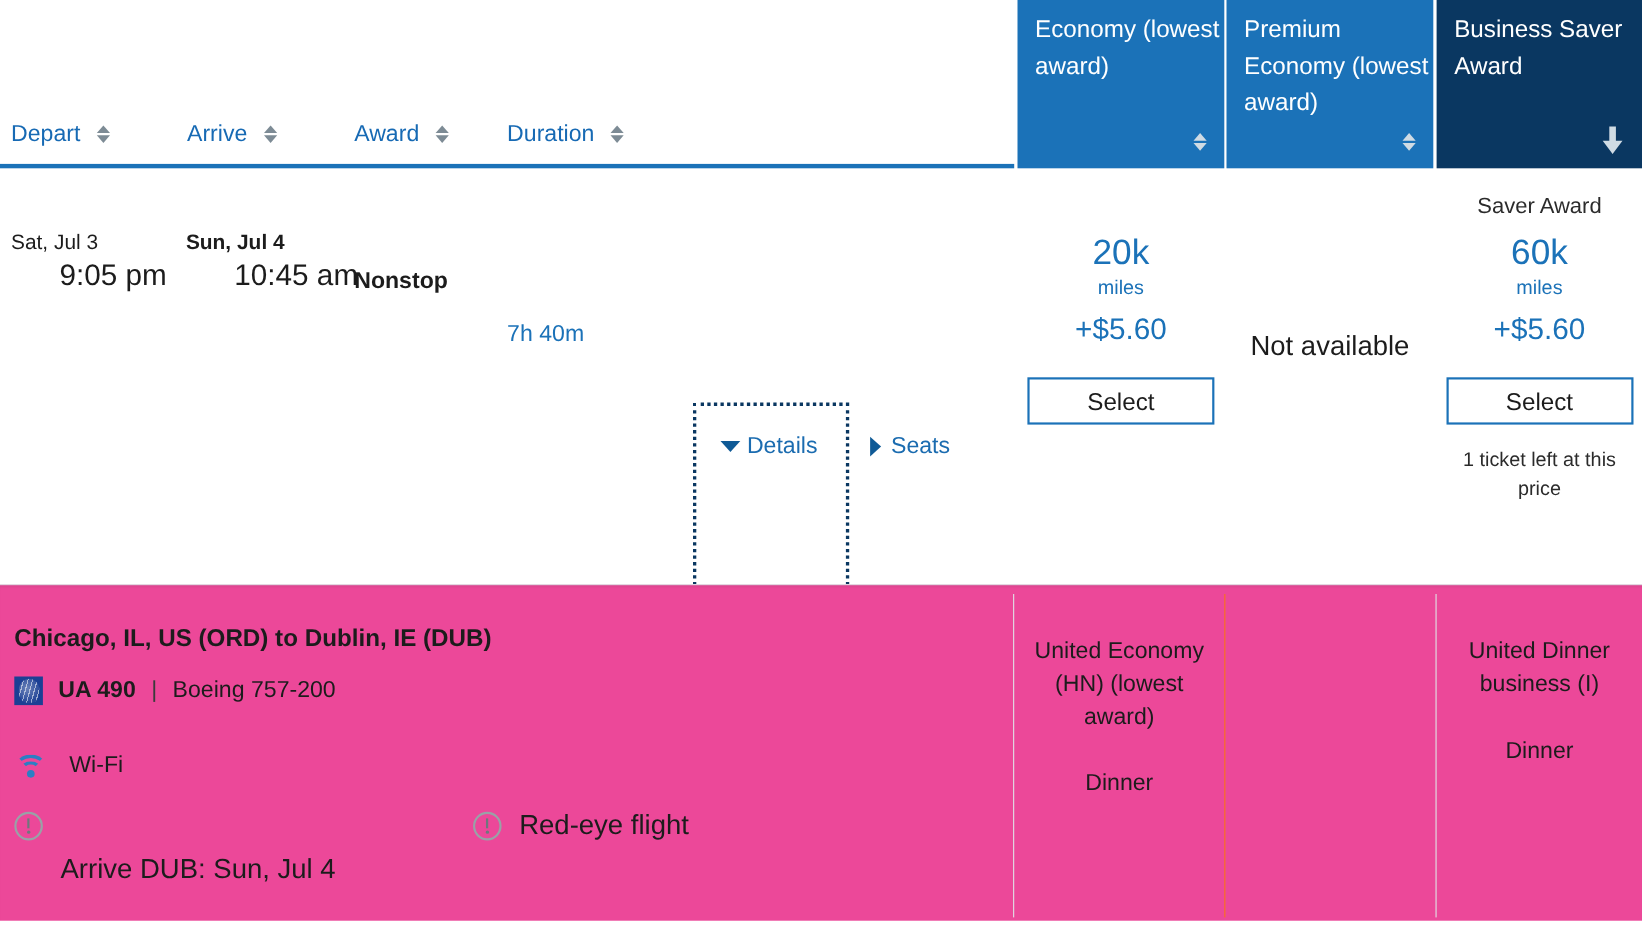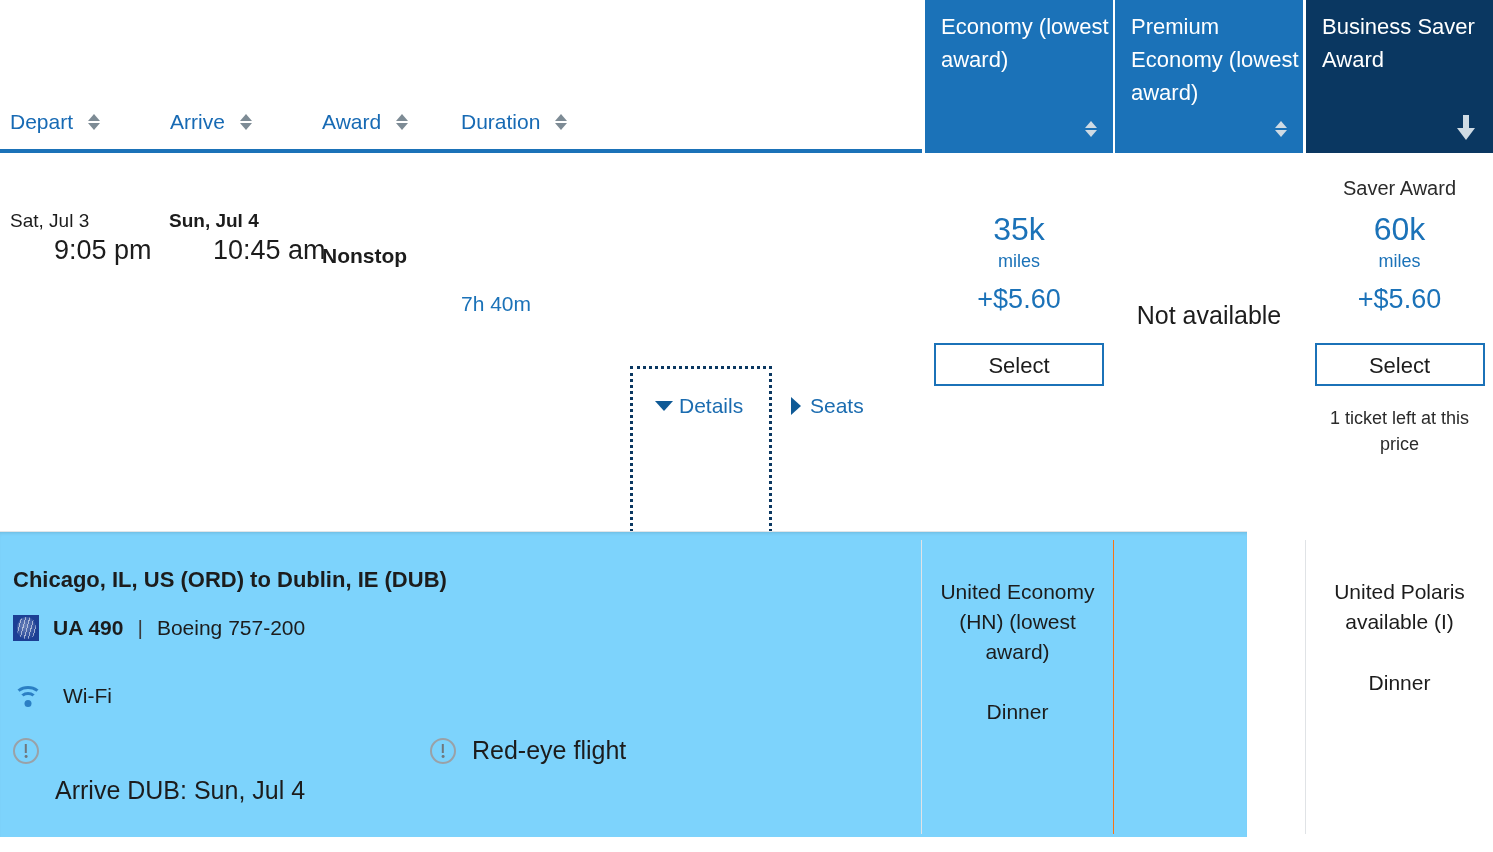--- a/index.html
+++ b/index.html
@@ -98,22 +98,22 @@
     position: absolute; left: 50%; transform: translateX(-50%); top: 190px;
     width: 170px; height: 43px; line-height: 41px;
     border: 2px solid #1b72b8; background: #fff; color: #1c1c1c;
     font-size: 22px; font-family: "Liberation Sans", sans-serif; cursor: pointer;
   }
   .ticket-note { position: absolute; left: 6px; right: 6px; top: 252px; font-size: 18px; color: #2b2b2b; line-height: 1.45; }
   .not-avail { position: absolute; left: 0; right: 0; top: 148px; font-size: 25px; color: #1c1c1c; }
 
   
   .panel {
-    position: absolute; left: 0; top: 531px; width: 1247px; height: 306px;
-    background: #7dd3fc; border-top: 1px solid #e2e5e8;
+    position: absolute; left: 0; top: 531px; width: 1493px; height: 306px;
+    background: #ec4899; border-top: 1px solid #e2e5e8;
     box-shadow: inset 0 3px 4px -3px rgba(0,0,0,0.18);
     padding-left: 36px;
   }
   .panel-left { position: absolute; left: 0; top: 0; width: 920px; height: 306px; }
   .route-title { position: absolute; left: 13px; top: 35px; font-size: 22px; font-weight: bold; color: #1c1c1c; }
 
   .flight-line { position: absolute; left: 13px; top: 83px; display: flex; align-items: center; gap: 14px; }
   .ua-logo {
     width: 26px; height: 26px; background: #1c3f94; position: relative; overflow: hidden; flex: none;
   }
@@ -257,21 +257,21 @@
         <span class="tri-down"></span>
         <span>Details</span>
       </div>
       <div class="seats-link">
         <span class="tri-right"></span>
         <span>Seats</span>
       </div>
     </div>
 
     <div class="fare-cell eco">
-      <div class="miles-num">35k</div>
+      <div class="miles-num">20k</div>
       <div class="miles-unit">miles</div>
       <div class="fare-tax">+$5.60</div>
       <button class="select-btn">Select</button>
     </div>
 
     <div class="fare-cell prem">
       <div class="not-avail">Not available</div>
     </div>
 
     <div class="fare-cell biz">
@@ -323,19 +323,19 @@
       <div class="cabin-name">United Economy (HN) (lowest award)</div>
       <div class="meal-name">Dinner</div>
     </div>
 
     <div class="panel-cell prem">
       <div class="cabin-name"></div>
       <div class="meal-name"></div>
     </div>
 
     <div class="panel-cell biz">
-      <div class="cabin-name">United Polaris available (I)</div>
+      <div class="cabin-name">United Dinner business (I)</div>
       <div class="meal-name">Dinner</div>
     </div>
   </div>
 
   <div class="page-bottom"></div>
 </div>
 
 </body></html>

